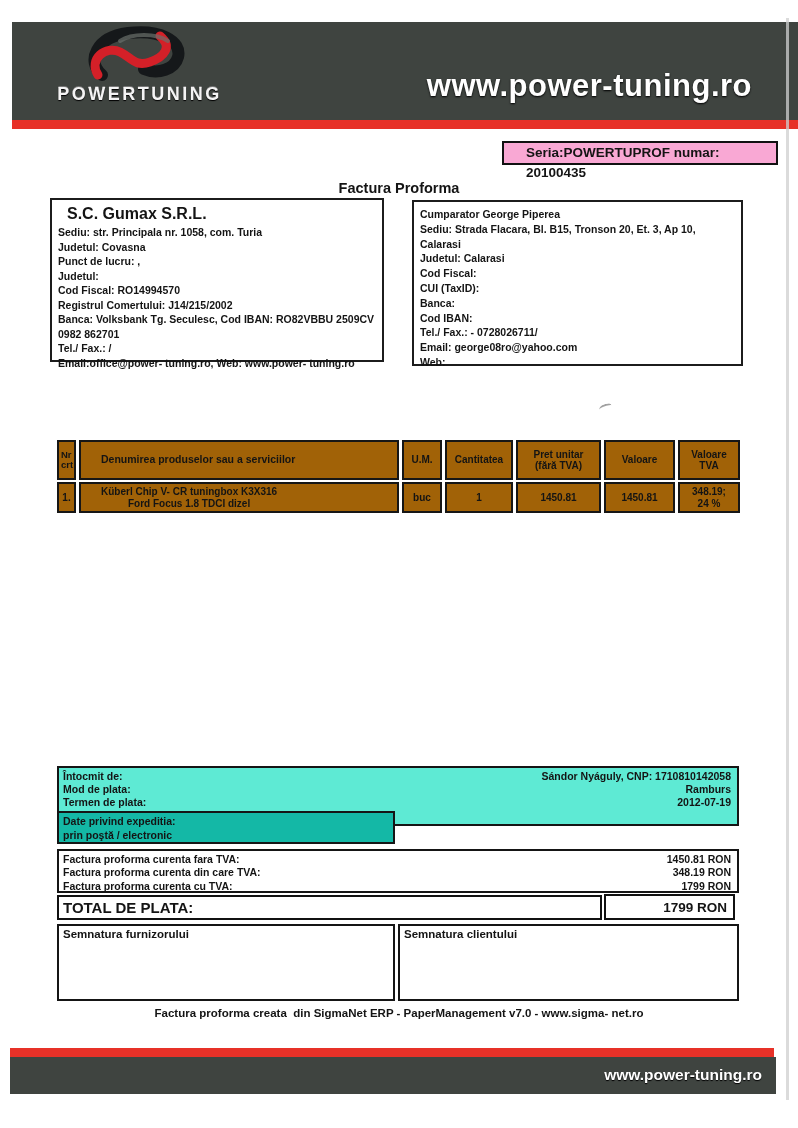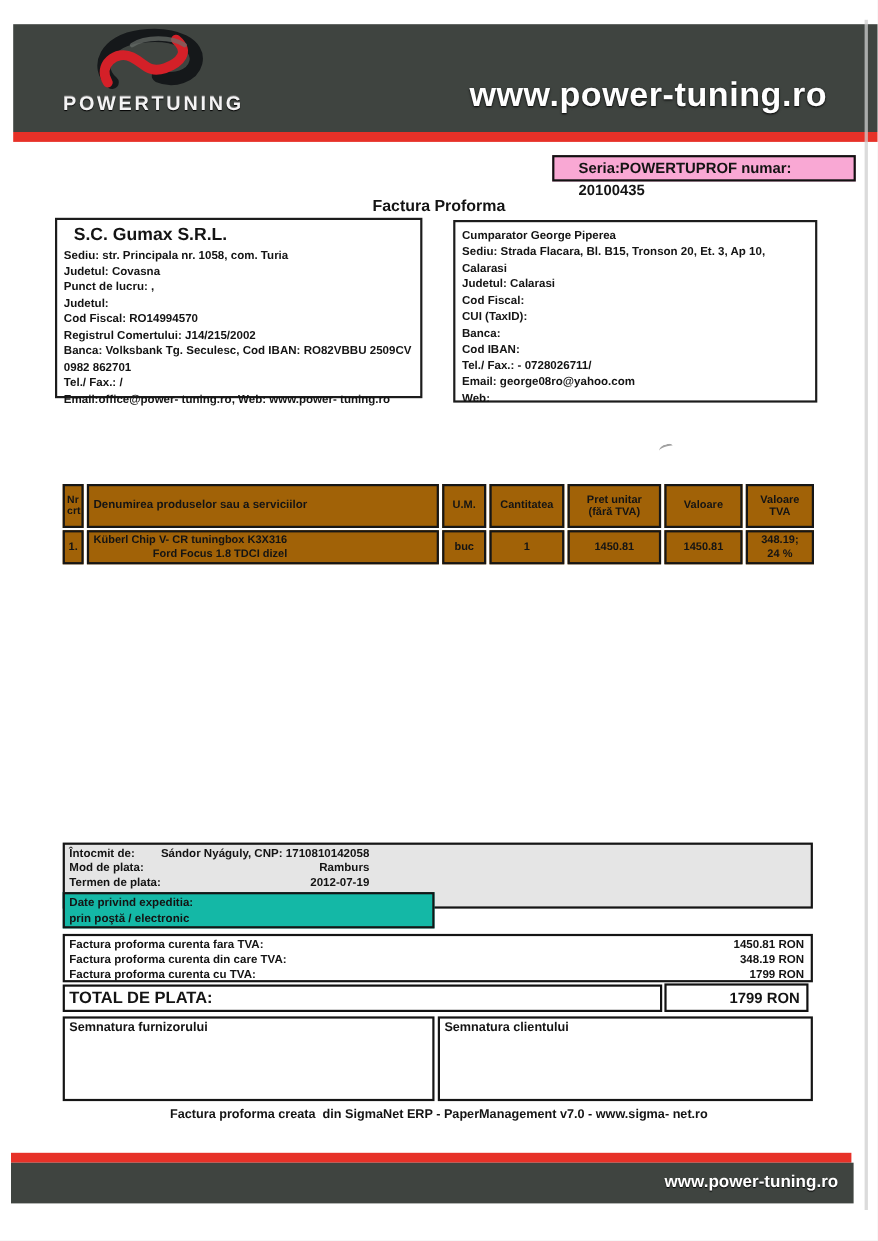--- a/index.html
+++ b/index.html
@@ -39,28 +39,28 @@
               border-top:2px solid #8a8a8a; border-radius:60% 40% 0 0; transform:rotate(-14deg); opacity:.8; }
   
   .inv-table { position:absolute; left:57px; top:440px; display:grid;
                grid-template-columns:19px 320px 40px 68px 85px 71px 62px;
                column-gap:3px; row-gap:2px; }
   .cell { border:2px solid #161616; background:#a16207; display:flex; align-items:center;
           justify-content:center; text-align:center; font-size:10px; line-height:11.5px;
           white-space:pre-line; }
   .cell.hdr { height:40px; }
   .cell.row { height:31px; }
-  .cell.left { justify-content:flex-start; text-align:right; padding-left:4px; }
+  .cell.left { justify-content:flex-start; text-align:center; padding-left:20px; }
   .cell.nrh { font-size:9.5px; line-height:10px; justify-content:flex-start; padding-left:2px; text-align:left; }
   .cell.name { font-size:10.5px; }
   .cell.desc { font-size:10px; line-height:12px; }
   
   .prep-box { position:absolute; left:57px; top:766px; width:682px; height:60px; border:2px solid #151515;
-              display:flex; padding:2px 6px 2px 4px;
-              font-size:10.5px; line-height:13.2px; background:#e5e5e5; }
+              display:flex; justify-content:space-between; padding:2px 6px 2px 4px;
+              font-size:10.5px; line-height:13.2px; background:#5eead4; }
   .prep-right { text-align:right; }
   
   .exp-box { position:absolute; left:57px; top:811px; width:338px; height:33px; border:2px solid #151515;
              padding:2px 4px; font-size:10.5px; line-height:13.5px; background:#14b8a6; }
   
   .totals-box { position:absolute; left:57px; top:849px; width:682px; height:44px; border:2px solid #151515;
                 padding:2px 6px 2px 4px; font-size:10.5px; line-height:13.3px; background:#fff; }
   .totals-row { display:flex; justify-content:space-between; }
   .total-label-box { position:absolute; left:57px; top:895px; width:545px; height:25px; border:2px solid #111;
                      display:flex; align-items:center; padding-left:4px; font-size:15px; background:#fff; }

